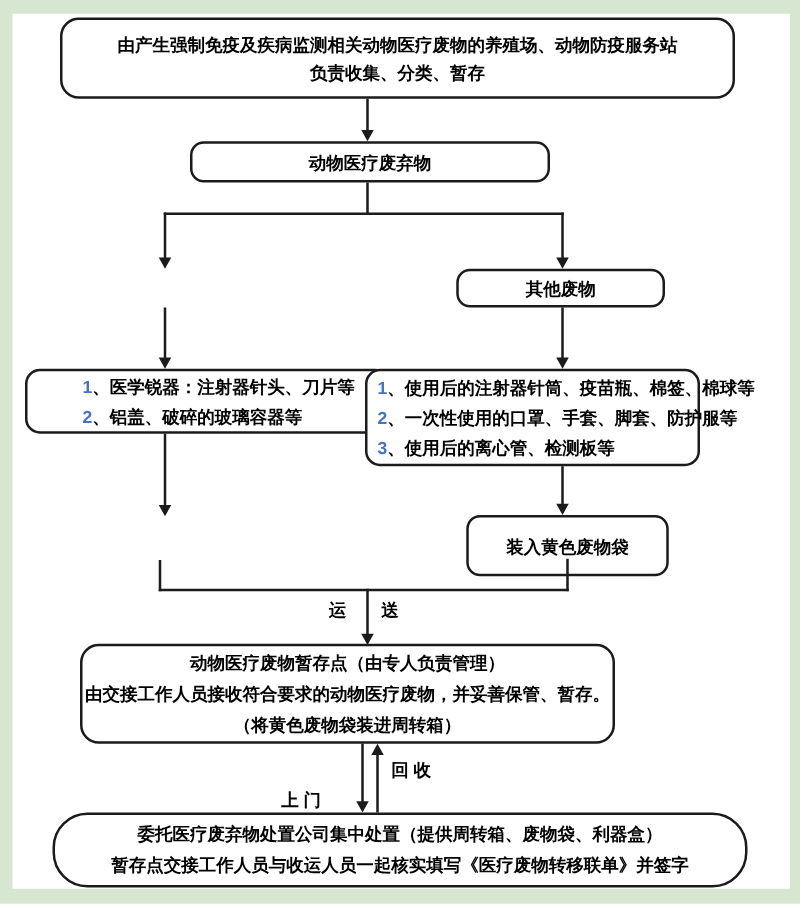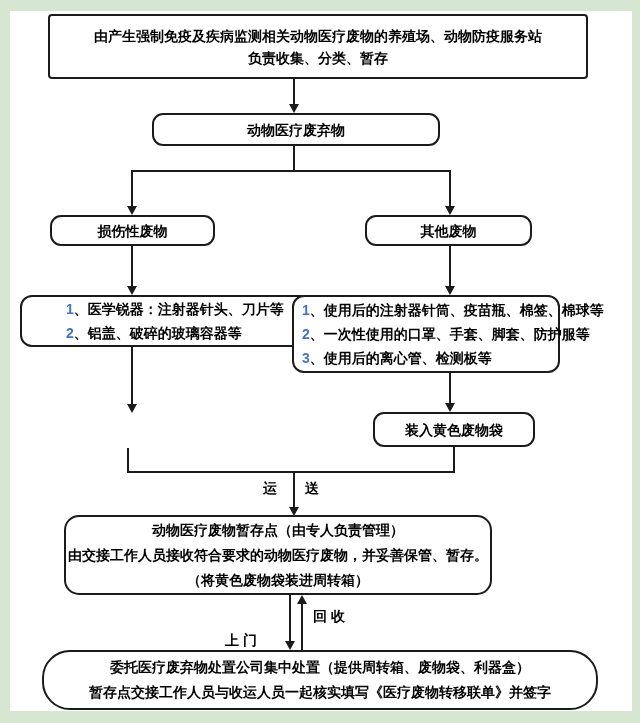--- a/index.html
+++ b/index.html
@@ -30,42 +30,39 @@
   .arrd{position:absolute;width:0;height:0;border-left:5px solid transparent;border-right:5px solid transparent;border-top:9px solid var(--line-black);}
   .arru{position:absolute;width:0;height:0;border-left:5px solid transparent;border-right:5px solid transparent;border-bottom:9px solid var(--line-black);}
   .edge-label{position:absolute;font-size:14px;font-weight:700;color:#000;white-space:nowrap;}
 </style>
 </head>
 <body>
 
 <div id="stage">
   <div id="paper"></div>
 
-  <div class="box" style="left:48px;top:14px;width:540px;height:65px;border-radius:4px;">
+  <div class="box" style="left:48px;top:14px;width:540px;height:65px;border-radius:15px;">
     <span class="ln">由产生强制免疫及疾病监测相关动物医疗废物的养殖场、动物防疫服务站</span>
     <span class="ln">负责收集、分类、暂存</span>
   </div>
 
   <div class="vline" style="left:293px;top:79px;height:27px;"></div>
   <div class="arrd" style="left:289px;top:104px;"></div>
 
   <div class="box" style="left:152px;top:113px;width:288px;height:33px;">
     <span class="ln">动物医疗废弃物</span>
   </div>
 
   <div class="vline" style="left:293px;top:146px;height:26px;"></div>
   <div class="hline" style="left:131px;top:170px;width:320px;"></div>
   <div class="vline" style="left:131px;top:170px;height:38px;"></div>
   <div class="arrd" style="left:127px;top:206px;"></div>
   <div class="vline" style="left:449px;top:170px;height:38px;"></div>
   <div class="arrd" style="left:445px;top:206px;"></div>
 
-  <div class="box" style="left:50px;top:215px;width:165px;height:31px;">
-    <span class="ln">损伤性废物</span>
-  </div>
 
   <div class="box" style="left:365px;top:215px;width:167px;height:31px;">
     <span class="ln">其他废物</span>
   </div>
 
   <div class="vline" style="left:131px;top:246px;height:42px;"></div>
   <div class="arrd" style="left:127px;top:286px;"></div>
   <div class="vline" style="left:449px;top:246px;height:42px;"></div>
   <div class="arrd" style="left:445px;top:286px;"></div>
 
@@ -79,21 +76,21 @@
     <span class="ln"><span class="num">2</span><span>、一次性使用的口罩、手套、脚套、防护服等</span></span>
     <span class="ln"><span class="num">3</span><span>、使用后的离心管、检测板等</span></span>
   </div>
 
   <div class="vline" style="left:131px;top:347px;height:59px;"></div>
   <div class="arrd" style="left:127px;top:404px;"></div>
   <div class="vline" style="left:449px;top:373px;height:32px;"></div>
   <div class="arrd" style="left:445px;top:403px;"></div>
 
 
-  <div class="box" style="left:373px;top:412px;width:162px;height:35px;">
+  <div class="box" style="left:373px;top:412px;width:162px;height:49px;">
     <span class="ln">装入黄色废物袋</span>
   </div>
 
   <div class="vline" style="left:127px;top:448px;height:25px;"></div>
   <div class="vline" style="left:453px;top:447px;height:26px;"></div>
   <div class="hline" style="left:127px;top:471px;width:328px;"></div>
   <div class="vline" style="left:293px;top:471px;height:38px;"></div>
   <div class="arrd" style="left:289px;top:507px;"></div>
   <span class="edge-label" style="left:263px;top:480px;">运</span>
   <span class="edge-label" style="left:305px;top:480px;">送</span>

